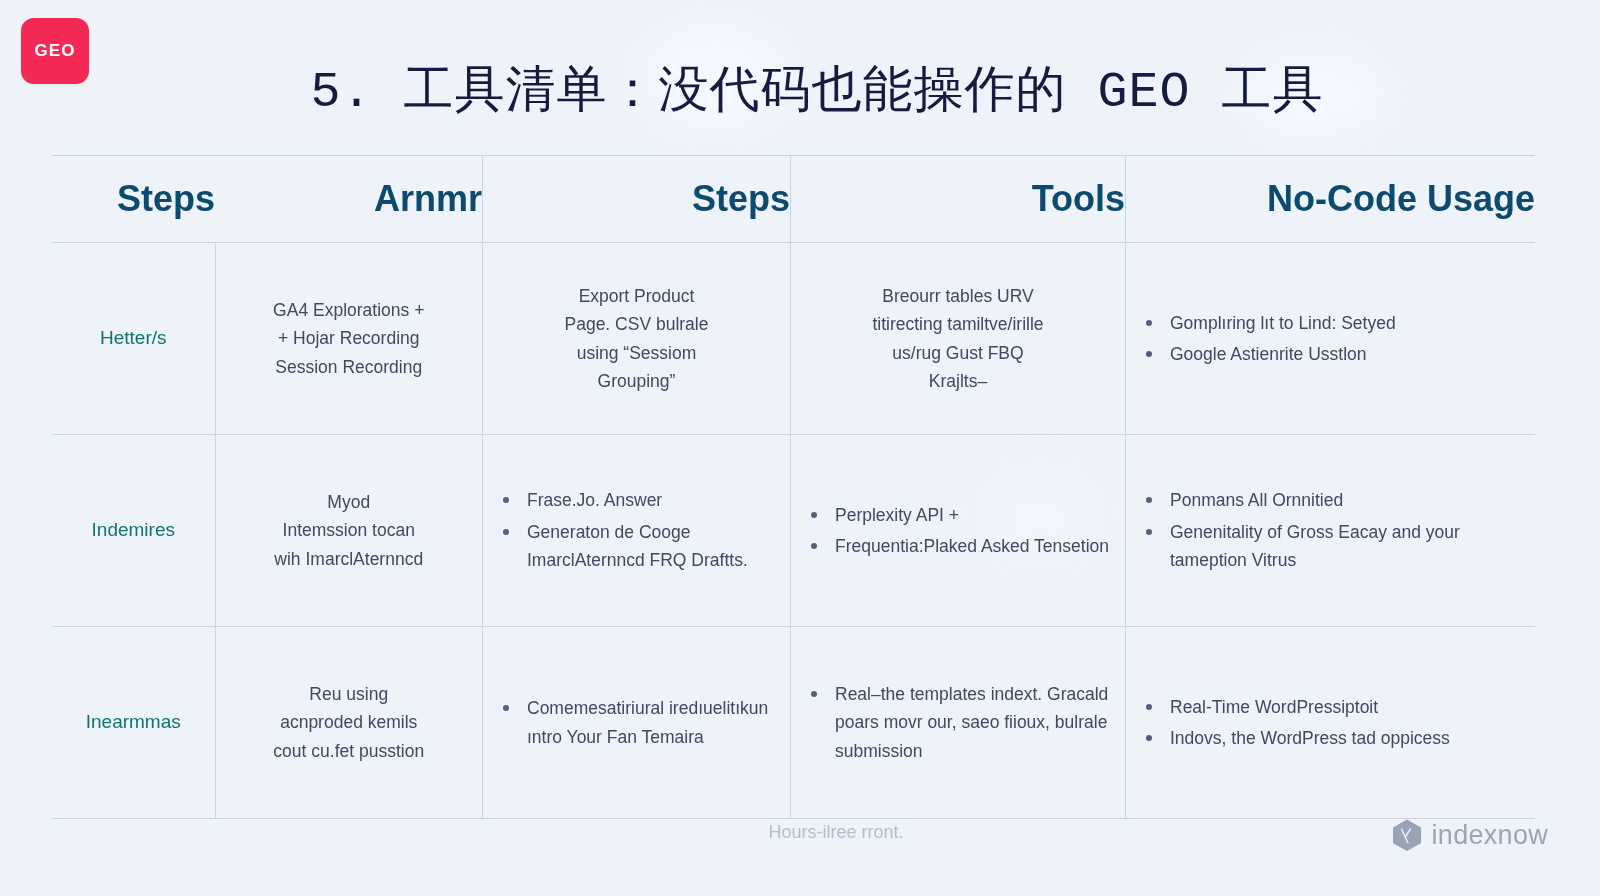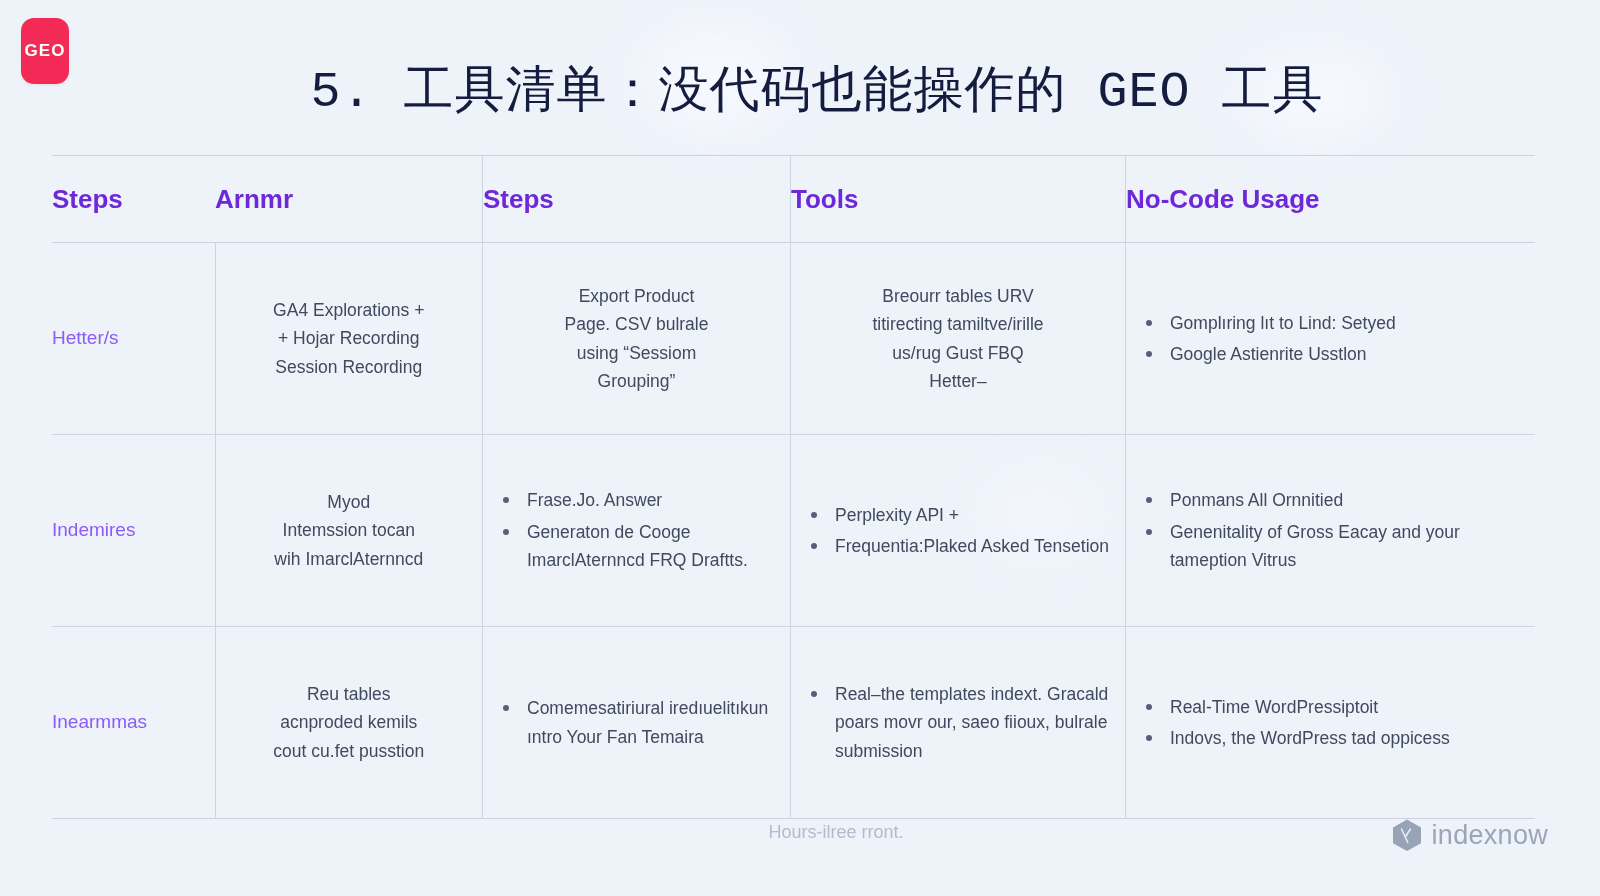--- a/index.html
+++ b/index.html
@@ -26,21 +26,21 @@
   }
   .bloom-a { left: 640px; top: 22px;  width: 150px; height: 110px; }
   .bloom-b { left: 1240px; top: 50px; width: 150px; height: 90px; }
   .bloom-c { left: 980px; top: 470px; width: 120px; height: 90px; opacity:.5; }
 
   
   .geo-logo {
     position: absolute;
     left: 21px;
     top: 18px;
-    width: 48px;
+    width: 68px;
     height: 66px;
     background: #f42a56;
     border-radius: 13px;
     display: flex;
     align-items: center;
     justify-content: center;
     box-shadow: 0 1px 3px rgba(0,0,0,0.08);
   }
   .geo-logo-text {
     color: #ffffff;
@@ -87,23 +87,23 @@
   .col-3 { width: 307px; }
   .col-4 { width: 334px; }
   .col-5 { width: 409px; }
 
   thead tr {
     border-top: 1px solid #c9d2e0;
     border-bottom: 1px solid #c9d2e0;
   }
   thead th {
     height: 86px;
-    text-align: left;
-    color: #6d28d9;
-    font-size: 26px;
+    text-align: right;
+    color: #0c4a6e;
+    font-size: 36px;
     font-weight: bold;
     font-family: "Liberation Sans", sans-serif;
   }
   thead th + th { border-left: 1px solid #ccd5e3; }
   thead th.col-1 { border-left: none; }
   thead th.col-2 { border-left: none; }
 
   tbody tr { border-bottom: 1px solid #ccd5e3; }
   tbody tr:last-child { border-bottom: 1px solid #c9d2e0; }
   tbody td {
@@ -112,21 +112,22 @@
     color: #3f4a5e;
     line-height: 1.62;
     padding: 14px 16px;
     box-sizing: border-box;
   }
   tbody td + td { border-left: 1px solid #ccd5e3; }
   tbody td.col-1 { border-left: none; }
 
   .cell-center { text-align: center; }
   .cell-label {
-    color: #8b5cf6;
+    text-align: center;
+    color: #0f766e;
     font-size: 19px;
   }
   .cell-center .line { display: block; }
 
   ul.cell-list {
     margin: 8px;
     padding: 0 0 0 34px;
     list-style: none;
   }
   ul.cell-list li {
@@ -207,21 +208,21 @@
         <td class="col-3 cell-center">
           <span class="line">Export Product</span>
           <span class="line">Page. CSV bulrale</span>
           <span class="line">using “Sessiom</span>
           <span class="line">Grouping”</span>
         </td>
         <td class="col-4 cell-center">
           <span class="line">Breourr tables URV</span>
           <span class="line">titirecting tamiltve/irille</span>
           <span class="line">us/rug Gust FBQ</span>
-          <span class="line">Hetter–</span>
+          <span class="line">Krajlts–</span>
         </td>
         <td class="col-5">
           <ul class="cell-list">
             <li>Gomplıring lıt to Lind: Setyed</li>
             <li>Google Astienrite Usstlon</li>
           </ul>
         </td>
       </tr>
 
       <tr>
@@ -247,21 +248,21 @@
           <ul class="cell-list">
             <li>Ponmans All Ornnitied</li>
             <li>Genenitality of Gross Eacay and your tameption Vitrus</li>
           </ul>
         </td>
       </tr>
 
       <tr>
         <td class="col-1 cell-label">Inearmmas</td>
         <td class="col-2 cell-center">
-          <span class="line">Reu tables</span>
+          <span class="line">Reu using</span>
           <span class="line">acnproded kemils</span>
           <span class="line">cout cu.fet pusstion</span>
         </td>
         <td class="col-3">
           <ul class="cell-list">
             <li>Comemesatiriural iredıuelitıkun ıntro Your Fan Temaira</li>
           </ul>
         </td>
         <td class="col-4">
           <ul class="cell-list">

